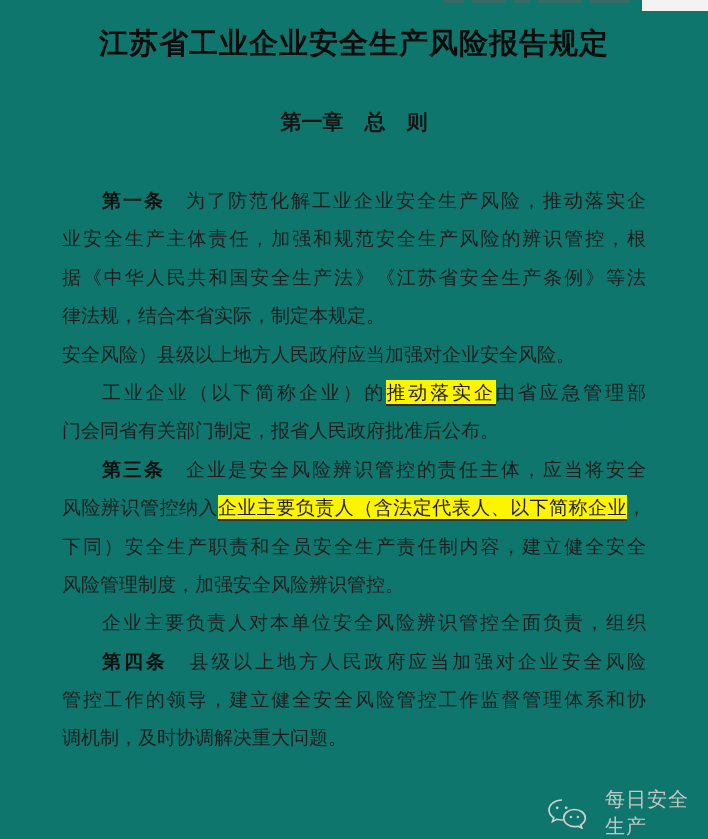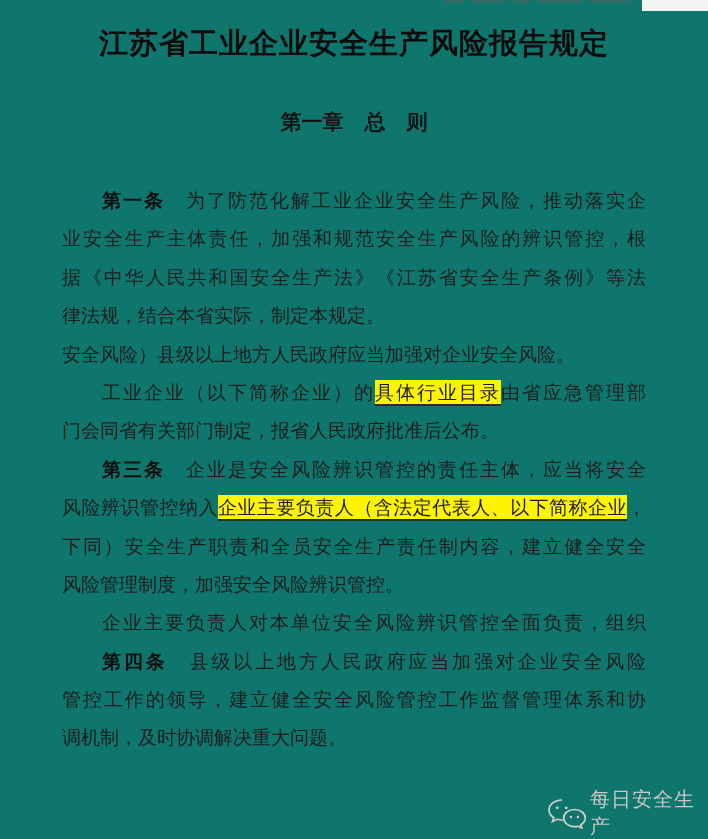--- a/index.html
+++ b/index.html
@@ -34,21 +34,21 @@
     white-space:normal; overflow:visible; color:#1d1d1d;
   }
   .line.last { text-align:center; text-align-last:left; }
   .line.indent { padding-left:40px; }
   .seg-b { font-weight:bold; color:#0e0e0e; }
   .seg-hl { background:#fdf400; padding:2px 0 1px 0; }
   .seg-u { border-bottom:2px solid #2c2c2c; }
 
   .watermark {
     position:absolute; left:546px; top:786px;
-    display:flex; align-items:center; gap:2px;
+    display:flex; align-items:center; gap:17px;
   }
   .watermark-label {
     font-size:20px; color:#c7c7c5; letter-spacing:1px;
     font-family:"DejaVu Sans","Liberation Sans",sans-serif;
   }
   .wechat-icon { display:block; }
 </style>
 </head>
 <body>
 
@@ -69,21 +69,21 @@
       <div class="para">
         <div class="line indent"><span class="seg-b ">第一条</span><span class="">　为了防范化解工业企业安全生产风险，推动落实企</span></div>
         <div class="line"><span class="">业安全生产主体责任，加强和规范安全生产风险的辨识管控，根</span></div>
         <div class="line"><span class="">据《中华人民共和国安全生产法》《江苏省安全生产条例》等法</span></div>
         <div class="line last"><span class="">律法规，结合本省实际，制定本规定。</span></div>
       </div>
       <div class="para">
         <div class="line last"><span class="">安全风险）县级以上地方人民政府应当加强对企业安全风险。</span></div>
       </div>
       <div class="para">
-        <div class="line indent"><span class="">工业企业（以下简称企业）的</span><span class="seg-hl seg-u">具体行业目录</span><span class="">由省应急管理部</span></div>
+        <div class="line indent"><span class="">工业企业（以下简称企业）的</span><span class="seg-hl seg-u">推动落实企</span><span class="">由省应急管理部</span></div>
         <div class="line last"><span class="">门会同省有关部门制定，报省人民政府批准后公布。</span></div>
       </div>
       <div class="para">
         <div class="line indent"><span class="seg-b ">第三条</span><span class="">　企业是安全风险辨识管控的责任主体，应当将安全</span></div>
         <div class="line"><span class="">风险辨识管控纳入</span><span class="seg-hl seg-u">企业主要负责人（</span><span class="seg-hl seg-u">含法定代表人、以下简称企业</span><span class="">，</span></div>
         <div class="line"><span class="">下同）安全生产职责和全员安全生产责任制内容，建立健全安全</span></div>
         <div class="line last"><span class="">风险管理制度，加强安全风险辨识管控。</span></div>
       </div>
       <div class="para">
         <div class="line indent"><span class="">企业主要负责人对本单位安全风险辨识管控全面负责，组织</span></div>

